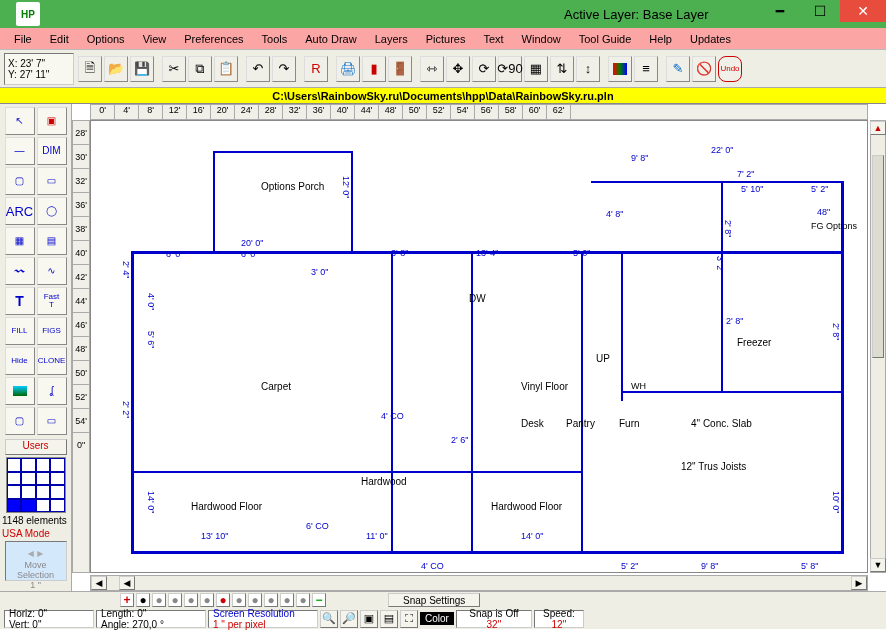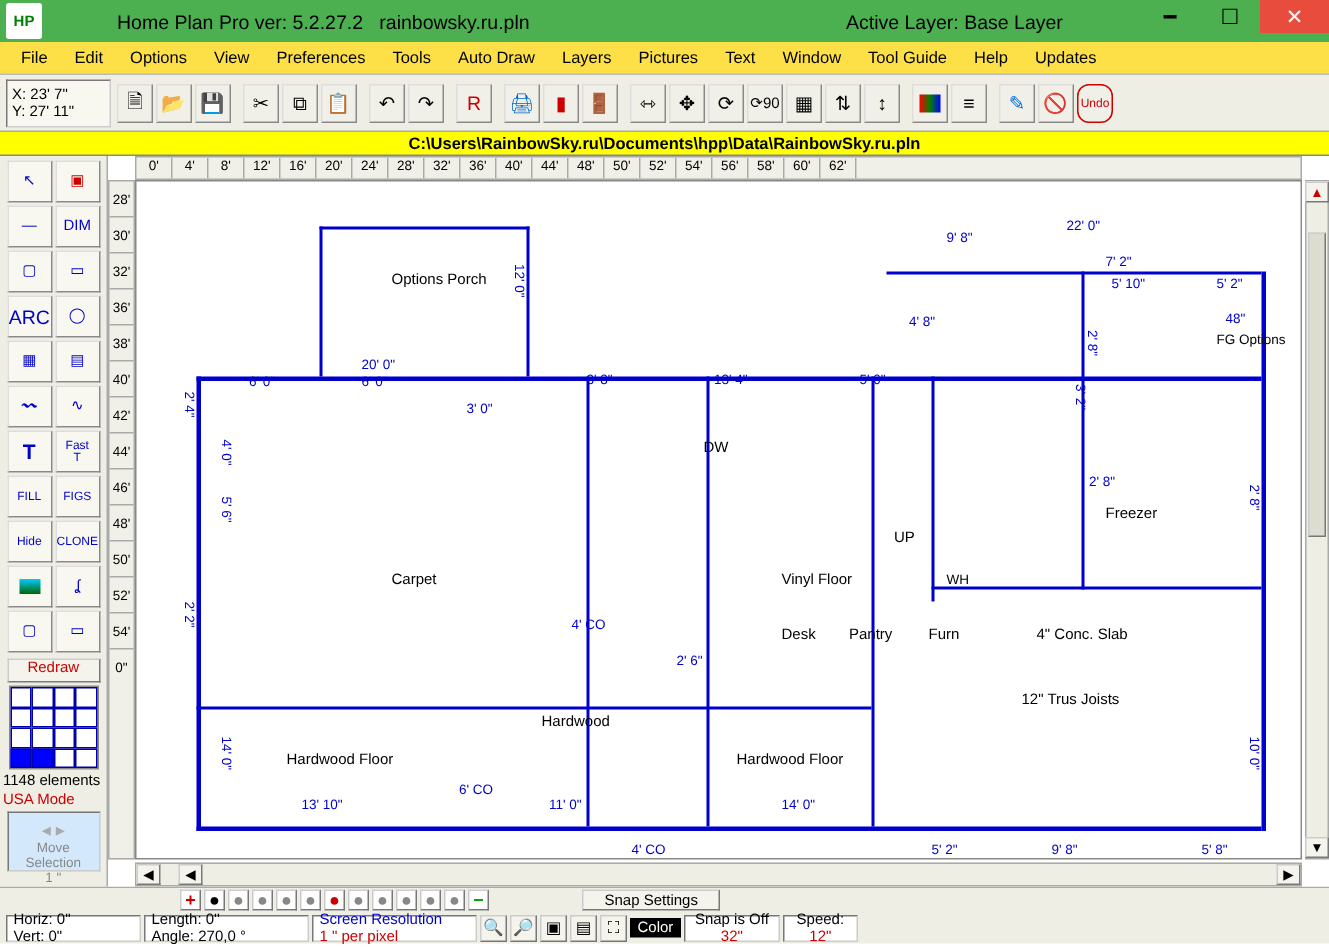--- a/index.html
+++ b/index.html
@@ -1,25 +1,25 @@
 <!DOCTYPE html>
 <html><head>
 <meta charset="utf-8">
 <style>
   * { box-sizing: border-box; margin: 0; padding: 0; }
   body { font-family: Tahoma, Arial, sans-serif; font-size: 11px; width: 886px; height: 631px; overflow: hidden; position: relative; background: #fff; }
   .titlebar { height: 28px; background: #4caf50; display: flex; align-items: center; color: #000; position: relative; }
-  .titlebar .hp-icon { width: 24px; height: 24px; margin-left: 4px; background: #fff; border-radius: 2px; display:flex;align-items:center;justify-content:center;font-size:10px;font-weight:bold;color:#008000;}
+  .titlebar .hp-icon { width: 24px; height: 24px; margin-left: 16px; background: #fff; border-radius: 2px; display:flex;align-items:center;justify-content:center;font-size:10px;font-weight:bold;color:#008000;}
   .titlebar .title-main { margin-left: 50px; font-size: 13px; }
   .titlebar .title-layer { position:absolute; left: 564px; font-size: 13px; }
   .winbtns { position:absolute; right:0; top:0; display:flex; height:28px; }
   .winbtn { width:40px; height:22px; display:flex; align-items:center; justify-content:center; font-size:14px; background:#4caf50; color:#000; cursor:default;}
   .winbtn.close { width:46px; height:22px; background:#e74c3c; color:#fff; }
   .winbtn.max { }
-  .menubar { height: 22px; background:#fde047; border-bottom:1px solid #bbb; display:flex; align-items:center; padding-left:6px; gap:2px;}
+  .menubar { height: 22px; background:#fca5a5; border-bottom:1px solid #bbb; display:flex; align-items:center; padding-left:6px; gap:2px;}
   .menubar .menuitem { padding: 2px 8px; cursor:default;}
   .toolbar { height:38px; background:#eeeee4; border-bottom:1px solid #aaa; display:flex; align-items:center; padding-left:4px;}
   .coordbox { display:flex; flex-direction:column; justify-content:center; border:1px inset #ccc; background:#f8f8f0; width:70px; height:32px; font-size:10px; padding:1px 3px; margin-right:2px;}
   .tbtn { width:24px; height:26px; border:1px outset #ddd; background:#f0f0e8; margin-left:2px; display:flex; align-items:center; justify-content:center; font-size:13px; cursor:default; position:relative;}
   .tsep { width:6px;}
   .pathbanner { height:16px; background:#ffff00; text-align:center; font-size:11px; font-weight:bold; line-height:16px; border-bottom:1px solid #888;}
   .workrow { display:flex; height: calc(100% - 28px - 22px - 38px - 16px - 38px - 2px); }
   .leftpanel { width:72px; background:#eeeee4; border-right:1px solid #aaa; display:flex; flex-direction:column; align-items:center; font-size:9px;}
   .toolgrid { display:grid; grid-template-columns: 30px 30px; grid-auto-rows:28px; gap:2px; padding:3px;}
   .toolcell { border:1px outset #ddd; background:#f8f8f0; display:flex; align-items:center; justify-content:center; font-size:10px; color:#0000cc; text-align:center; line-height:1; cursor:default;}
@@ -49,23 +49,20 @@
   .statusbar{flex:1; display:flex; align-items:center; padding:0 4px; gap:2px; font-size:10px;}
   .stbox{border:1px inset #ccc; padding:1px 4px; background:#fff; height:18px; display:flex; flex-direction:column; justify-content:center; line-height:1.1;}
   .zbtn{width:18px;height:18px;border:1px outset #ccc;background:#f4f4ec;display:flex;align-items:center;justify-content:center;font-size:11px;}
   .colorbox{background:#000;color:#fff;padding:1px 5px;}
 </style>
 </head>
 <body>
 
 <div class="titlebar">
   <div class="hp-icon">HP</div>
-  <span class="title-main">
-    <span>Home Plan Pro ver: 5.2.27.2</span>&nbsp;&nbsp;&nbsp;<span>rainbowsky.ru.pln</span>
-  </span>
   <span class="title-layer">
     <span>Active Layer:</span> <span>Base Layer</span>
   </span>
   <div class="winbtns">
     <div class="winbtn">━</div>
     <div class="winbtn max">☐</div>
     <div class="winbtn close">✕</div>
   </div>
 </div>
 
@@ -104,21 +101,21 @@
   <div class="tsep"></div>
   <div class="tbtn" style="color:#c00">R</div>
   <div class="tsep"></div>
   <div class="tbtn" style="color:#06c">🖨</div>
   <div class="tbtn" style="color:#c00">▮</div>
   <div class="tbtn">🚪</div>
   <div class="tsep"></div>
   <div class="tbtn">⇿</div>
   <div class="tbtn">✥</div>
   <div class="tbtn">⟳</div>
-  <div class="tbtn" style="font-size:10px">⟳90</div>
+  <div class="tbtn" style="font-size:13px">⟳90</div>
   <div class="tbtn">▦</div>
   <div class="tbtn">⇅</div>
   <div class="tbtn">↕</div>
   <div class="tsep"></div>
   <div class="tbtn">
       <span style="background:linear-gradient(90deg,red,green,blue);width:14px;height:12px;display:inline-block"></span>
     </div>
   <div class="tbtn">≡</div>
   <div class="tsep"></div>
   <div class="tbtn" style="color:#06c">✎</div>
@@ -149,21 +146,21 @@
       <div class="toolcell" style="font-size:8px">FIGS</div>
       <div class="toolcell" style="font-size:8px">Hide</div>
       <div class="toolcell" style="font-size:8px">CLONE</div>
       <div class="toolcell">
           <span style="width:14px;height:10px;background:linear-gradient(#0cf,#060);display:inline-block"></span>
         </div>
       <div class="toolcell">ʆ</div>
       <div class="toolcell">▢</div>
       <div class="toolcell">▭</div>
     </div>
-    <div class="redrawbtn">Redraw</div>
+    <div class="redrawbtn">Users</div>
     <div class="hatchgrid">
       <div></div>
         <div></div>
         <div></div>
         <div></div>
       <div></div>
         <div></div>
         <div></div>
         <div></div>
       <div></div>
@@ -340,21 +337,21 @@
     <div class="stbox" style="width:110px">
       <span style="color:#00c">Screen Resolution</span>
       <span style="color:#c00">1 " per pixel</span>
     </div>
     <div class="zbtn">🔍</div>
     <div class="zbtn">🔎</div>
     <div class="zbtn">▣</div>
     <div class="zbtn">▤</div>
     <div class="zbtn">⛶</div>
     <div class="colorbox">Color</div>
-    <div class="stbox" style="width:64px;text-align:center">
+    <div class="stbox" style="width:76px;text-align:center">
       <span>Snap is Off</span>
         <span style="color:#c00">32"</span>
     </div>
     <div class="stbox" style="width:50px;text-align:center">
       <span>Speed:</span>
         <span style="color:#c00">12"</span>
     </div>
   </div>
 </div>
 

